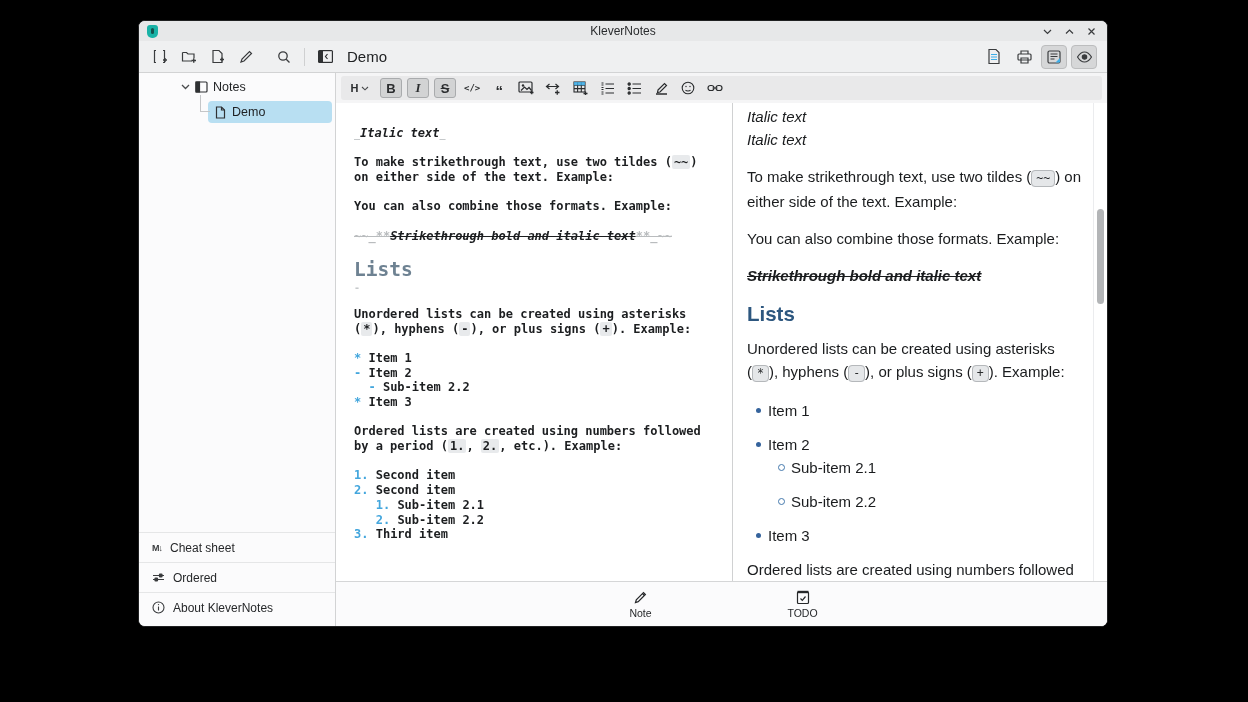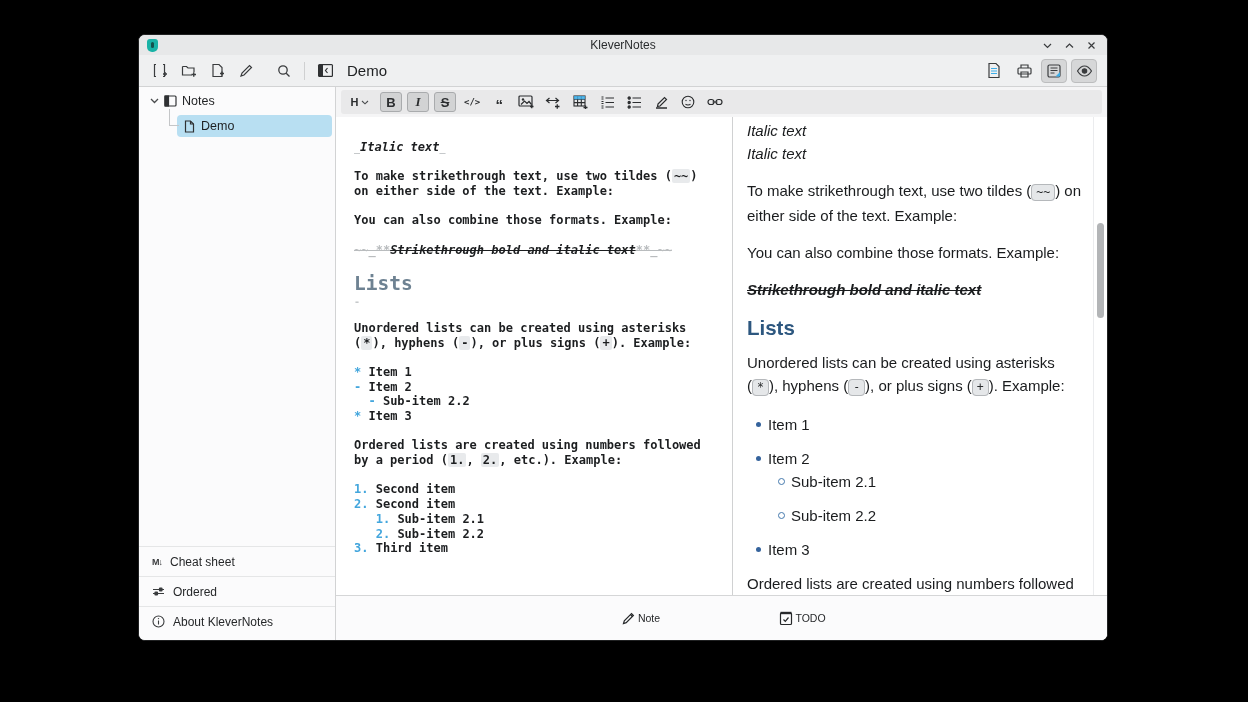--- a/index.html
+++ b/index.html
@@ -1,17 +1,17 @@
 <!DOCTYPE html>
 <html><head>
 <meta charset="utf-8">
 <style>
   html,body{margin:0;padding:0;background:#000;width:1248px;height:702px;overflow:hidden;
     font-family:"Liberation Sans",sans-serif;-webkit-font-smoothing:antialiased;}
-  .window{position:absolute;left:138px;top:34px;width:970px;height:607px;background:#eff0f1;
+  .window{position:absolute;left:138px;top:20px;width:970px;height:607px;background:#eff0f1;
     border-radius:7px;overflow:hidden;display:flex;flex-direction:column;border:1px solid #202122;box-sizing:border-box;}
   
   .titlebar{height:20px;background:#e7e8e9;display:flex;align-items:center;position:relative;flex:0 0 auto;}
   .app-icon{width:11px;height:13px;margin-left:8px;border-radius:3px 3px 5px 5px;background:#19b2a6;position:relative;}
   .app-icon::after{content:"";position:absolute;left:4px;top:3px;width:3px;height:6px;background:#14524e;border-radius:2px;}
   .win-title{position:absolute;left:0;right:0;text-align:center;font-size:12px;color:#2a2c2e;}
   .win-controls{margin-left:auto;display:flex;align-items:center;gap:6px;padding-right:8px;z-index:2;}
   .win-btn{width:16px;height:16px;display:flex;align-items:center;justify-content:center;color:#3a3c3e;}
   
   .header{height:31px;background:#eff0f1;border-bottom:1px solid #d2d3d4;display:flex;align-items:center;flex:0 0 auto;}
@@ -19,21 +19,21 @@
   .tb-btn{width:22px;height:22px;display:flex;align-items:center;justify-content:center;border:none;background:transparent;padding:0;}
   .tb-sep{width:1px;height:18px;background:#cfd0d1;margin:0 2px;}
   .header-main{flex:1;display:flex;align-items:center;min-width:0;}
   .note-title{font-size:15px;color:#202224;margin-left:11px;}
   .header-actions{margin-left:auto;display:flex;align-items:center;gap:4px;padding-right:10px;}
   .hd-btn{width:26px;height:24px;display:flex;align-items:center;justify-content:center;border:none;background:transparent;border-radius:4px;padding:0;}
   .hd-btn.pressed{background:#d6d7d8;border:1px solid #bcbdbe;box-sizing:border-box;}
   
   .body-row{flex:1;display:flex;min-height:0;}
   .sidebar{width:197px;flex:0 0 auto;background:#fbfbfc;border-right:1px solid #d2d3d4;display:flex;flex-direction:column;box-sizing:border-box;}
-  .tree{padding-top:5px;flex:1;}
+  .tree{padding-top:5px;flex:1;padding-left:31px;}
   .tree-row{display:flex;align-items:center;height:18px;padding-left:11px;gap:5px;font-size:12.5px;color:#1f2123;}
   .tree-child{position:relative;margin:5px 0 0 38px;height:22px;display:flex;align-items:center;}
   .tree-elbow{position:absolute;left:-8px;top:-6px;width:9px;height:16px;border-left:1px solid #c4c6c8;border-bottom:1px solid #c4c6c8;}
   .tree-sel{display:flex;align-items:center;gap:6px;background:#b8dff2;border-radius:4px;height:22px;padding:0 10px 0 7px;
     font-size:12.5px;color:#1d1f21;flex:1;margin-right:3px;}
   .sb-footer{flex:0 0 auto;padding-bottom:4px;}
   .sb-item{display:flex;align-items:center;gap:8px;height:29px;padding-left:13px;font-size:12px;color:#26282a;border-top:1px solid #e5e6e7;}
   .md-glyph{font-size:9px;font-weight:bold;color:#3a3c3e;letter-spacing:-1px;}
   
   .main-col{flex:1;display:flex;flex-direction:column;min-width:0;background:#fff;}
@@ -76,21 +76,21 @@
   .pv-li{position:relative;padding-left:21px;margin-bottom:11px;line-height:23px;}
   .pv-li.tight{margin-bottom:0;}
   .pv-li.lvl1::before{content:"";position:absolute;left:9px;top:9px;width:5px;height:5px;border-radius:50%;background:#35639c;}
   .pv-li.lvl2{margin-left:23px;}
   .pv-li.lvl2::before{content:"";position:absolute;left:8px;top:8px;width:5px;height:5px;border-radius:50%;border:1.5px solid #4579ad;box-sizing:border-box;background:#fff;width:7px;height:7px;}
   .pv-scrollbar{position:absolute;right:0;top:0;bottom:0;width:13px;border-left:1px solid #ebecee;background:#fff;}
   .pv-thumb{position:absolute;left:3px;top:106px;width:7px;height:95px;border-radius:3.5px;background:#b3b5b7;}
   
   .bottom-bar{flex:0 0 auto;height:44px;background:#fbfbfc;border-top:1px solid #d5d6d7;
     display:flex;align-items:center;justify-content:center;}
-  .bb-btn{width:162px;height:38px;border:none;background:transparent;display:flex;flex-direction:row;
+  .bb-btn{width:162px;height:38px;border:none;background:transparent;display:flex;flex-direction:column;
     align-items:center;justify-content:center;gap:2px;color:#26282a;padding:0;}
   .bb-label{font-size:10.5px;}
   svg{display:block;}
 </style>
 </head>
 <body>
 
 <div class="window">
 
   <div class="titlebar">

